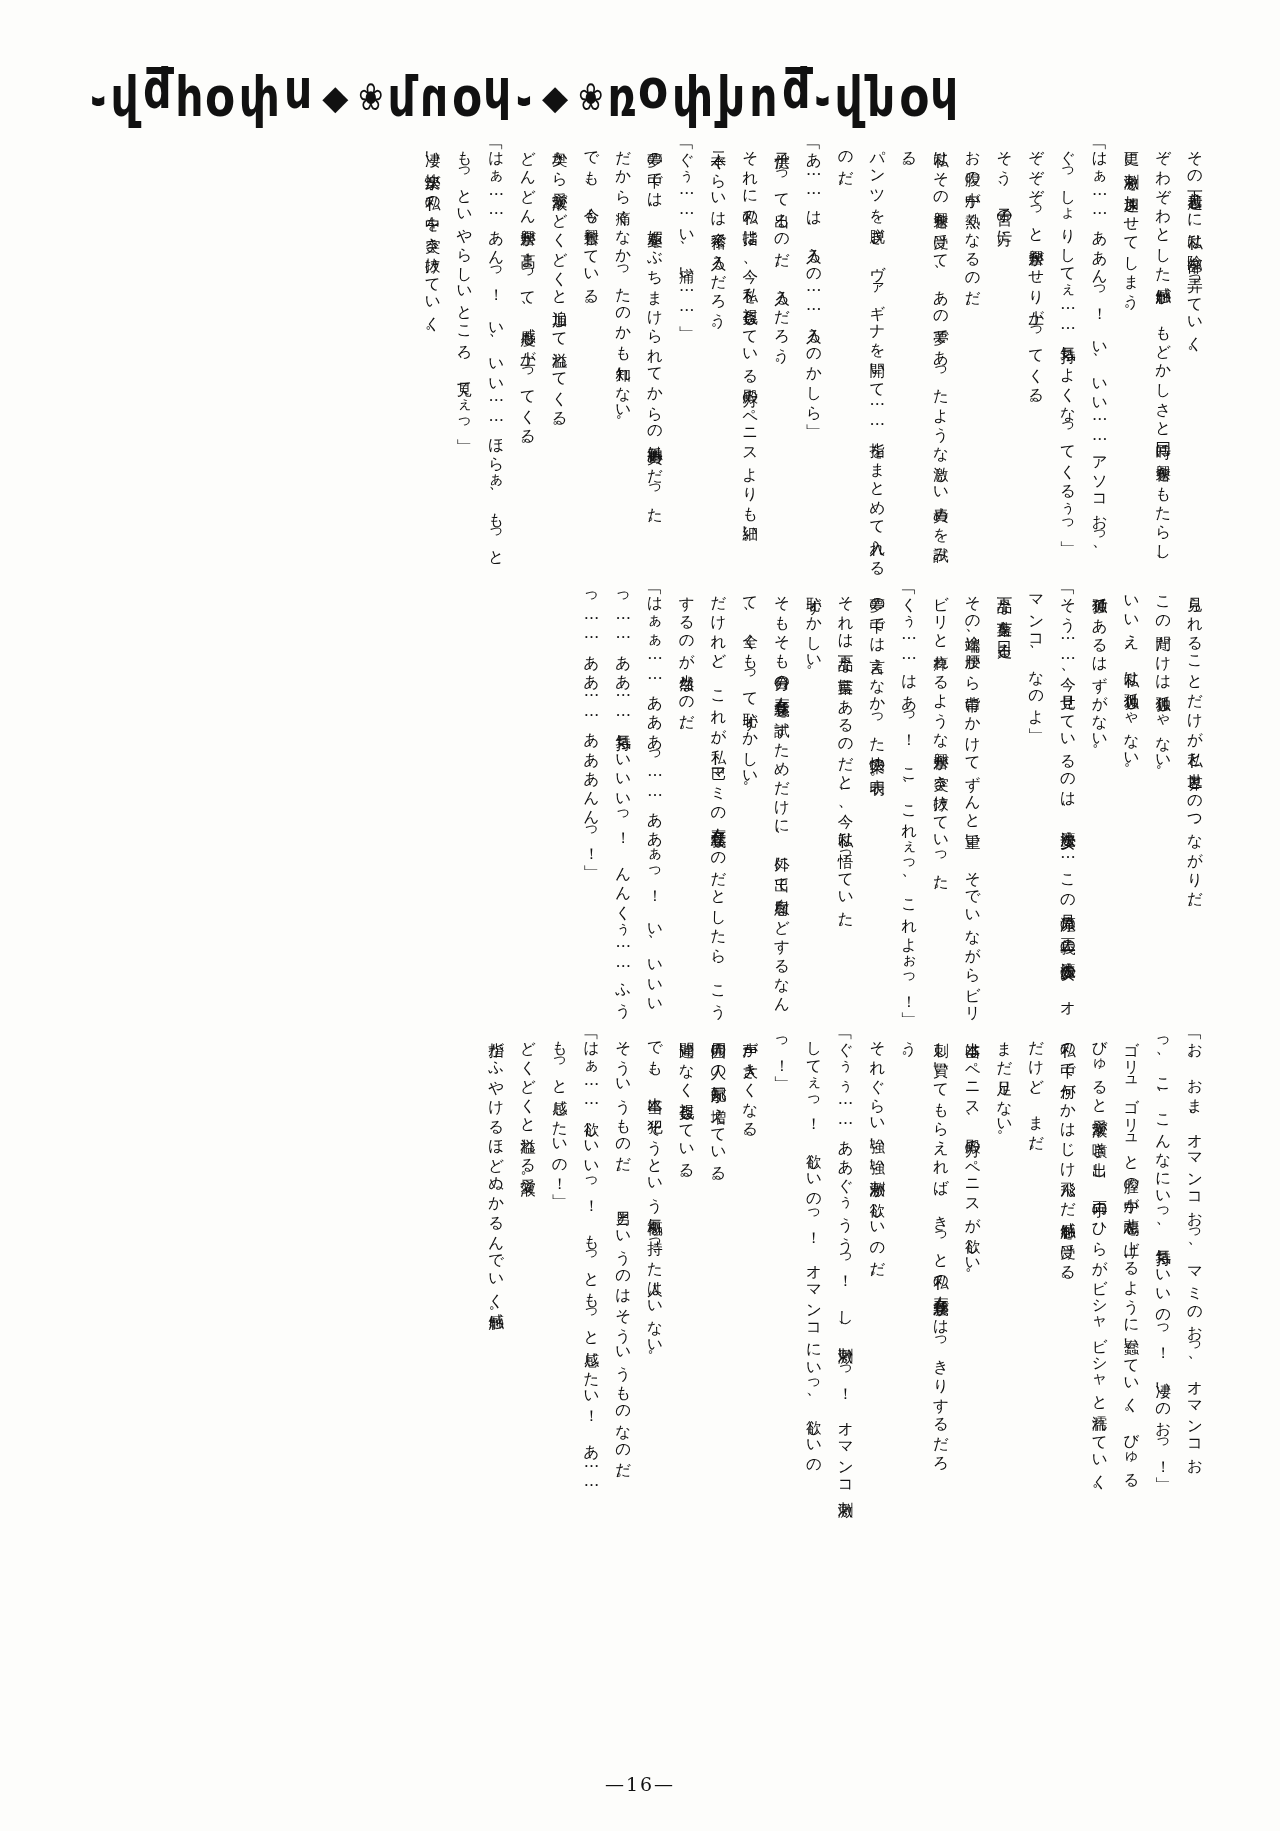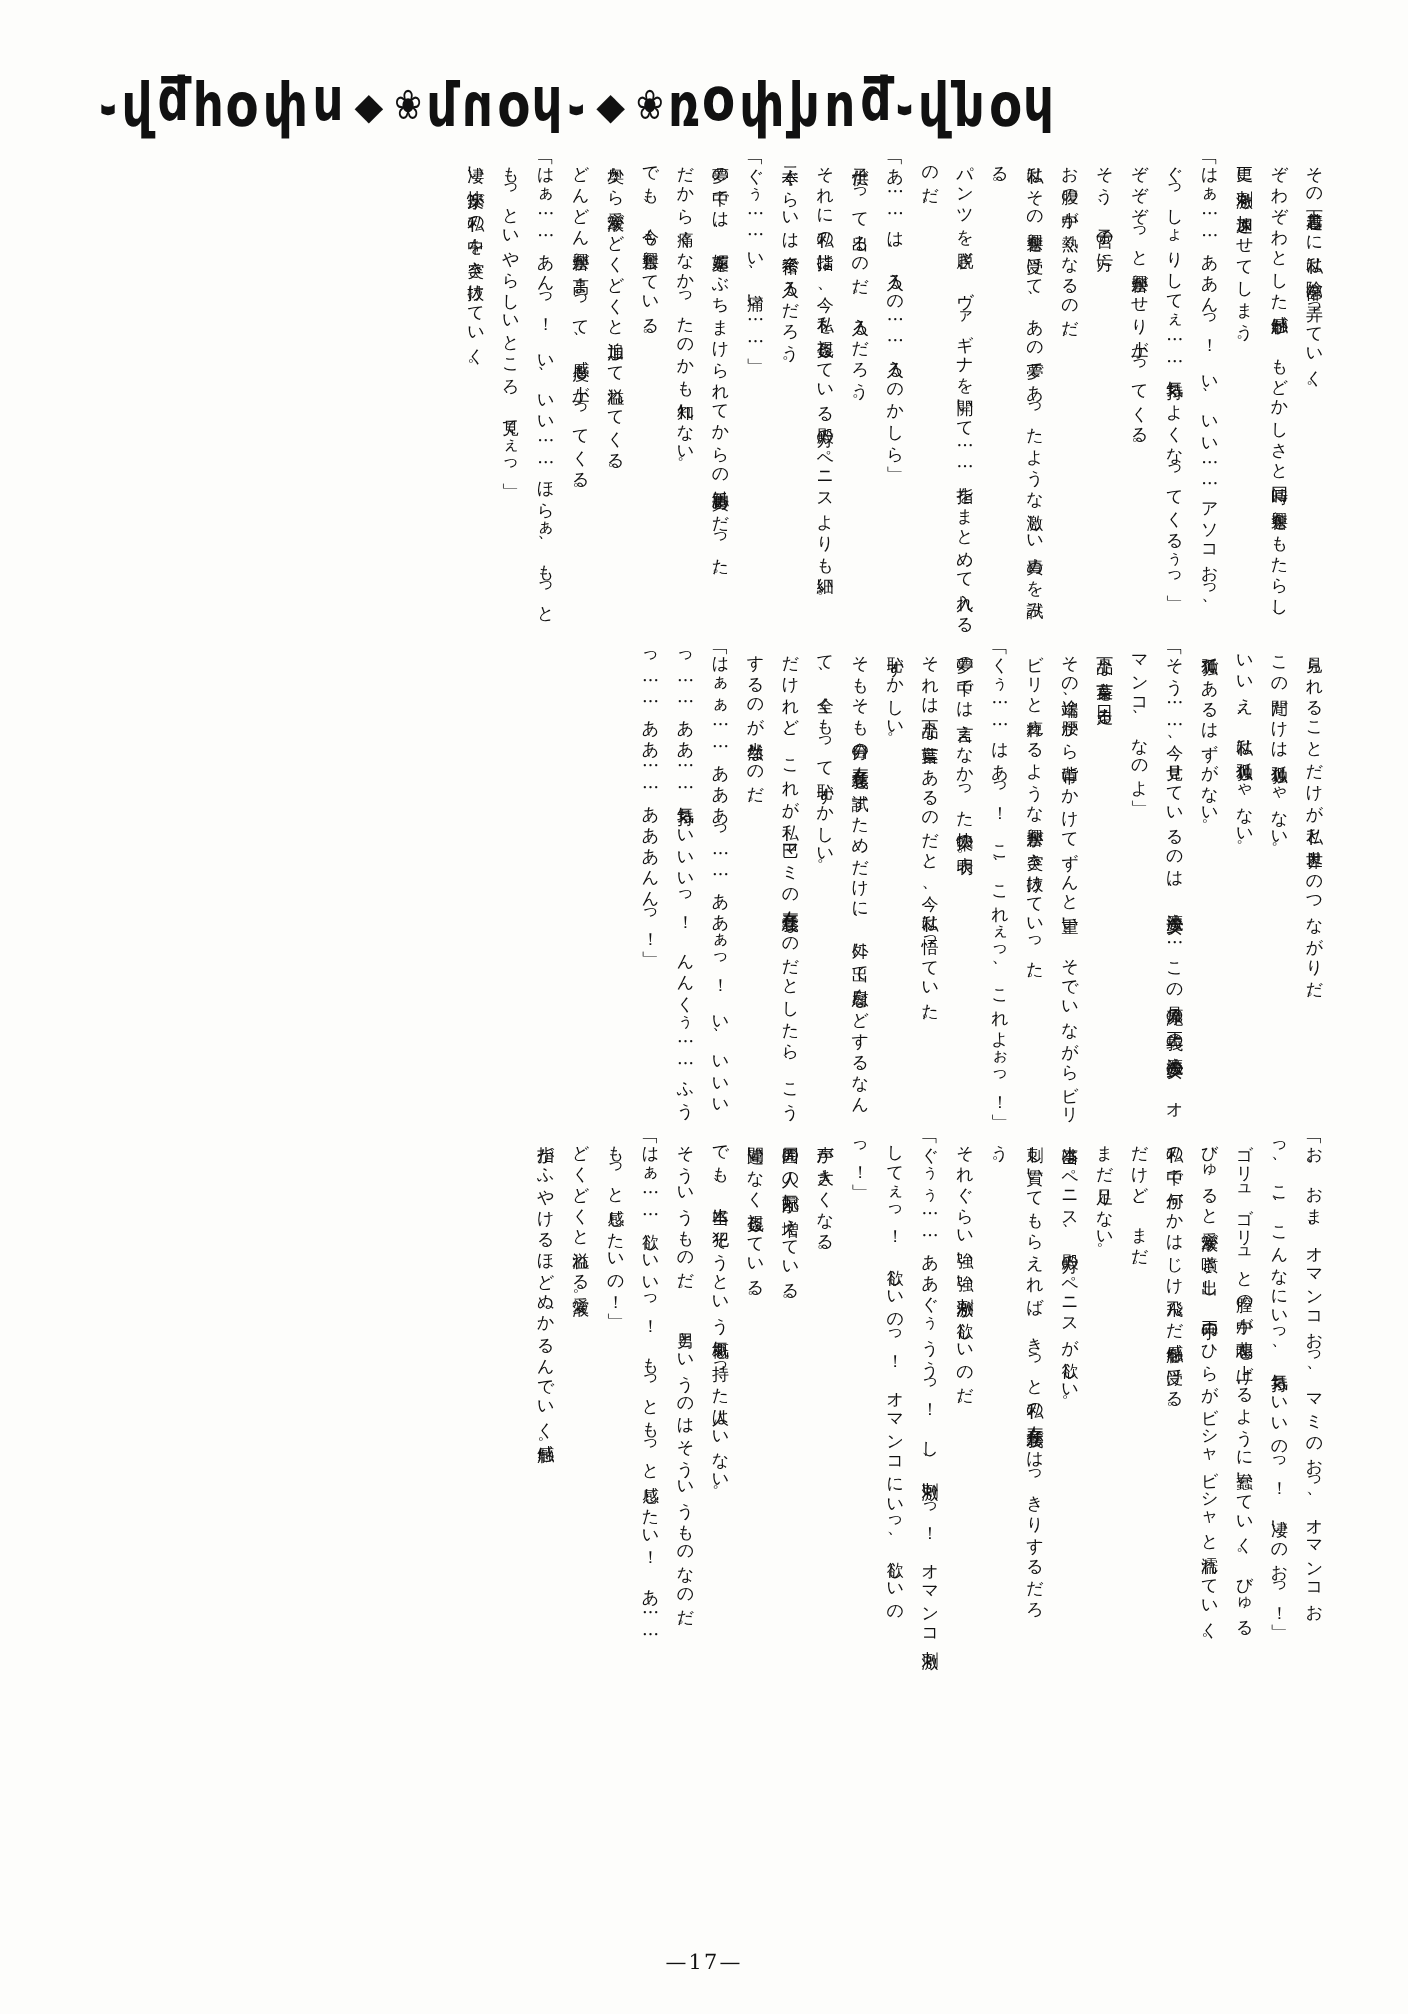--- a/index.html
+++ b/index.html
@@ -186,14 +186,14 @@
       <p>声が大きくなる。</p>
       <p>周囲の人の気配が増えている。</p>
       <p>間違いなく視姦している。</p>
       <p>でも、本当に犯そうという気概を持った人はいない。</p>
       <p>そういうものだ。　男というのはそういうものなのだ。</p>
       <p>「はぁ……欲しいいっ！　もっともっと感じたい！　あ……もっと感じたいの！」</p>
       <p>どくどくと溢れる愛液。</p>
       <p>指がふやけるほどぬかるんでいく感触。</p>
     </div>
 
-  <div class="page-number">—17—</div>
+  <div class="page-number">—16—</div>
 </div>
 
 </body></html>

